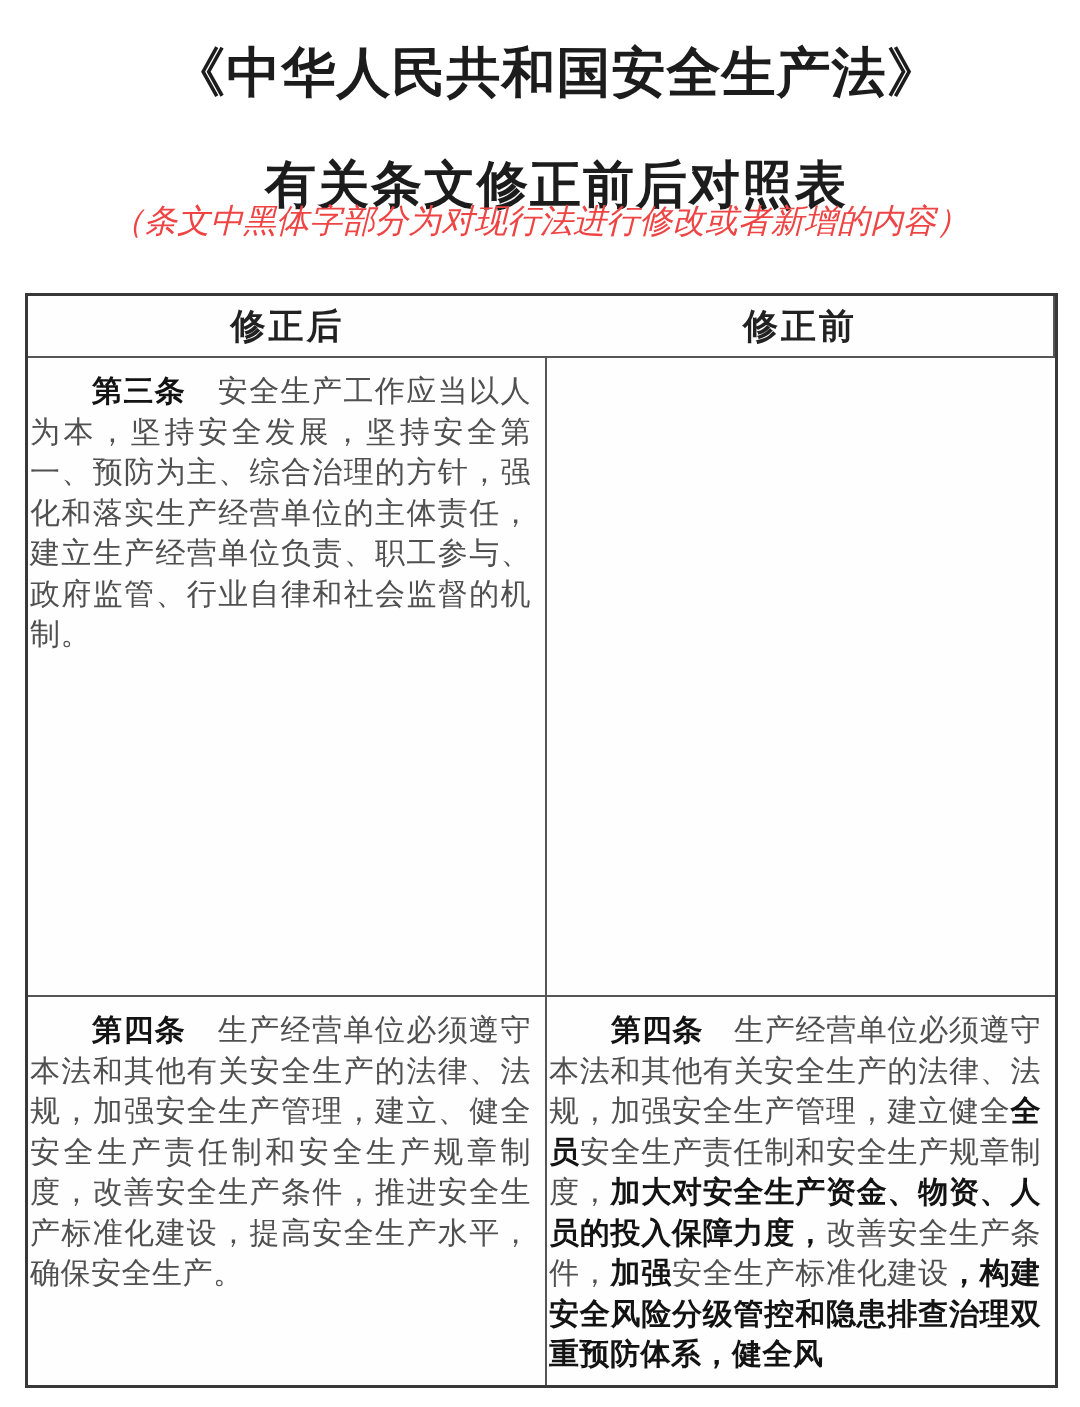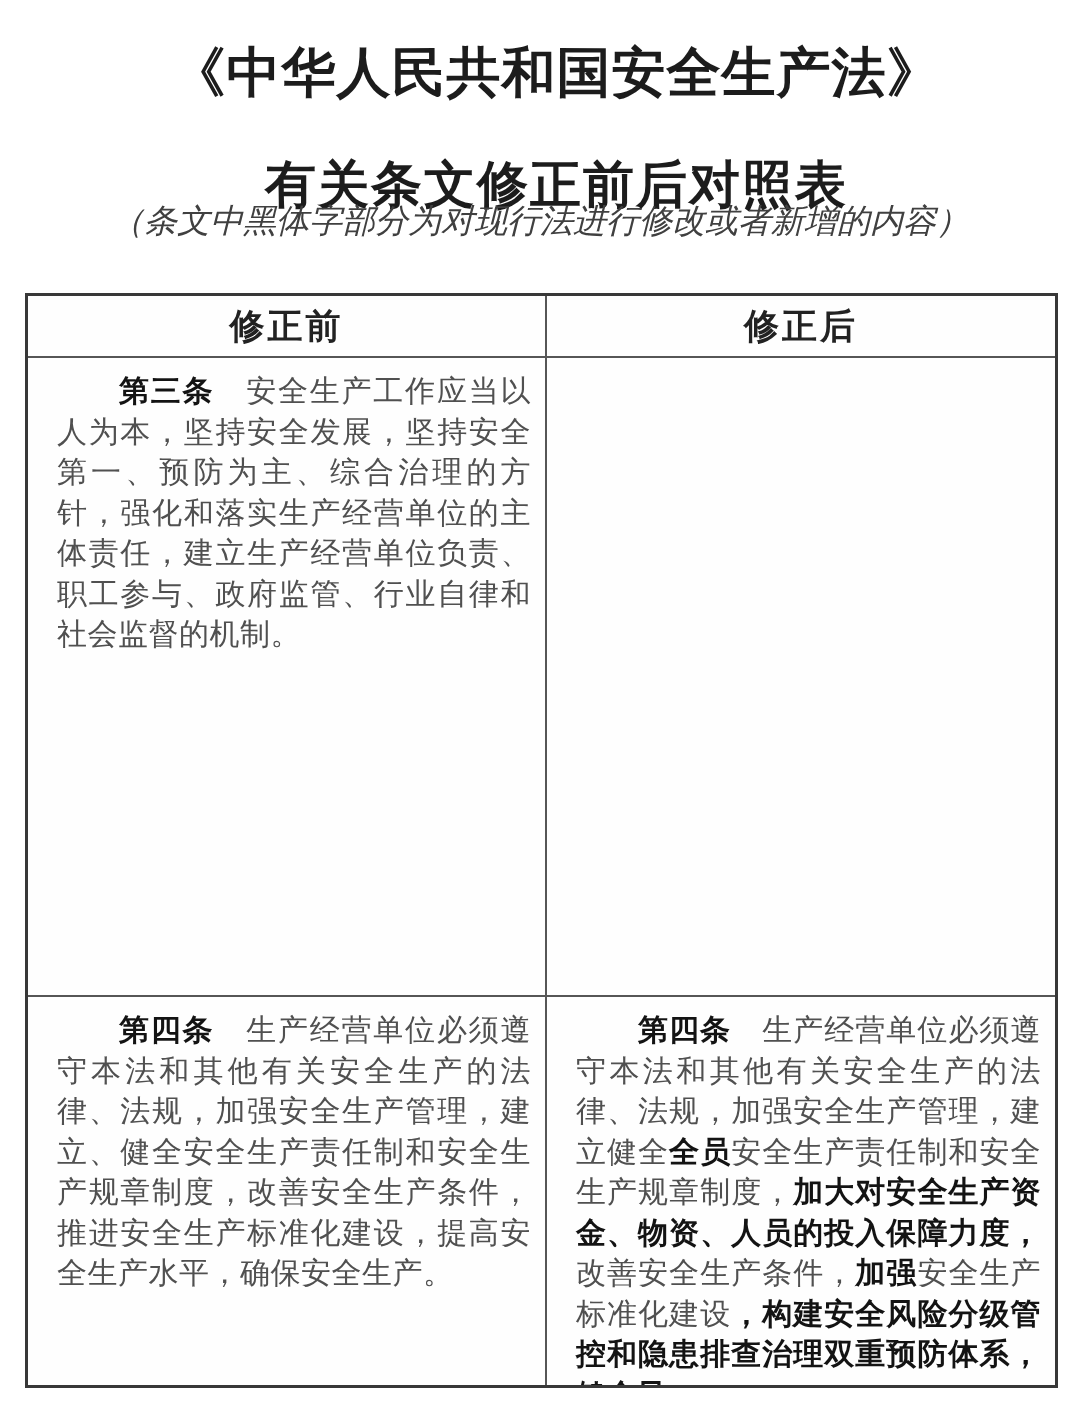--- a/index.html
+++ b/index.html
@@ -21,21 +21,21 @@
     white-space:nowrap;
     padding-left:33px;
   }
   .doc-title.line1{top:42px;font-size:54px;line-height:62px;letter-spacing:1px;}
   .doc-title.line2{top:118px;font-size:51px;line-height:60px;letter-spacing:2px;margin-top:37px;}
   .doc-note{
     position:absolute;left:0;right:0;top:200px;
     text-align:center;
     font-size:33px;line-height:42px;
     font-style:italic;
-    color:#404040;
+    color:#ef4444;
     white-space:nowrap;
   }
   .cmp-table{
     position:absolute;
     left:25px;top:293px;
     width:1033px;height:1095px;
     box-sizing:border-box;
     border:3px solid #383838;
     display:grid;
     grid-template-columns:519px 1fr;
@@ -50,21 +50,21 @@
   .cell.rule-bottom{border-bottom:2px solid #565656;}
   .head-cell{
     display:flex;align-items:center;justify-content:center;
     font-family:"Liberation Sans","DejaVu Sans",sans-serif;
     font-weight:700;
     font-size:35px;
     letter-spacing:3px;
     color:#222;
   }
   .body-cell{
-    padding:13px 14px 0 29px;
+    padding:13px 14px 0 2px;
     font-size:30px;
     line-height:40.5px;
     letter-spacing:0.5px;
     text-align:justify;
     text-justify:inter-character;
     color:#505050;
   }
   .body-cell .para{
     margin:0;
     text-indent:62px;
@@ -82,23 +82,23 @@
 <div class="page">
 
   <div class="doc-title line1">《中华人民共和国安全生产法》</div>
 
   <div class="doc-title line2">有关条文修正前后对照表</div>
 
   <div class="doc-note">（条文中黑体字部分为对现行法进行修改或者新增的内容）</div>
 
   <div class="cmp-table">
 
+    <div class="cell rule-bottom head-cell">修正后</div>
+
     <div class="cell col-left rule-bottom head-cell">修正前</div>
-
-    <div class="cell rule-bottom head-cell">修正后</div>
 
     <div class="cell col-left rule-bottom body-cell">
         <p class="para"><span class="b">第三条</span><span>　安全生产工作应当以人为本，坚持安全发展，坚持安全第一、预防为主、综合治理的方针，强化和落实生产经营单位的主体责任，建立生产经营单位负责、职工参与、政府监管、行业自律和社会监督的机制。</span></p>
       </div>
 
     <div class="cell rule-bottom body-cell">
       </div>
 
     <div class="cell col-left body-cell">
         <p class="para"><span class="b">第四条</span><span>　生产经营单位必须遵守本法和其他有关安全生产的法律、法规，加强安全生产管理，建立、健全安全生产责任制和安全生产规章制度，改善安全生产条件，推进安全生产标准化建设，提高安全生产水平，确保安全生产。</span></p>

